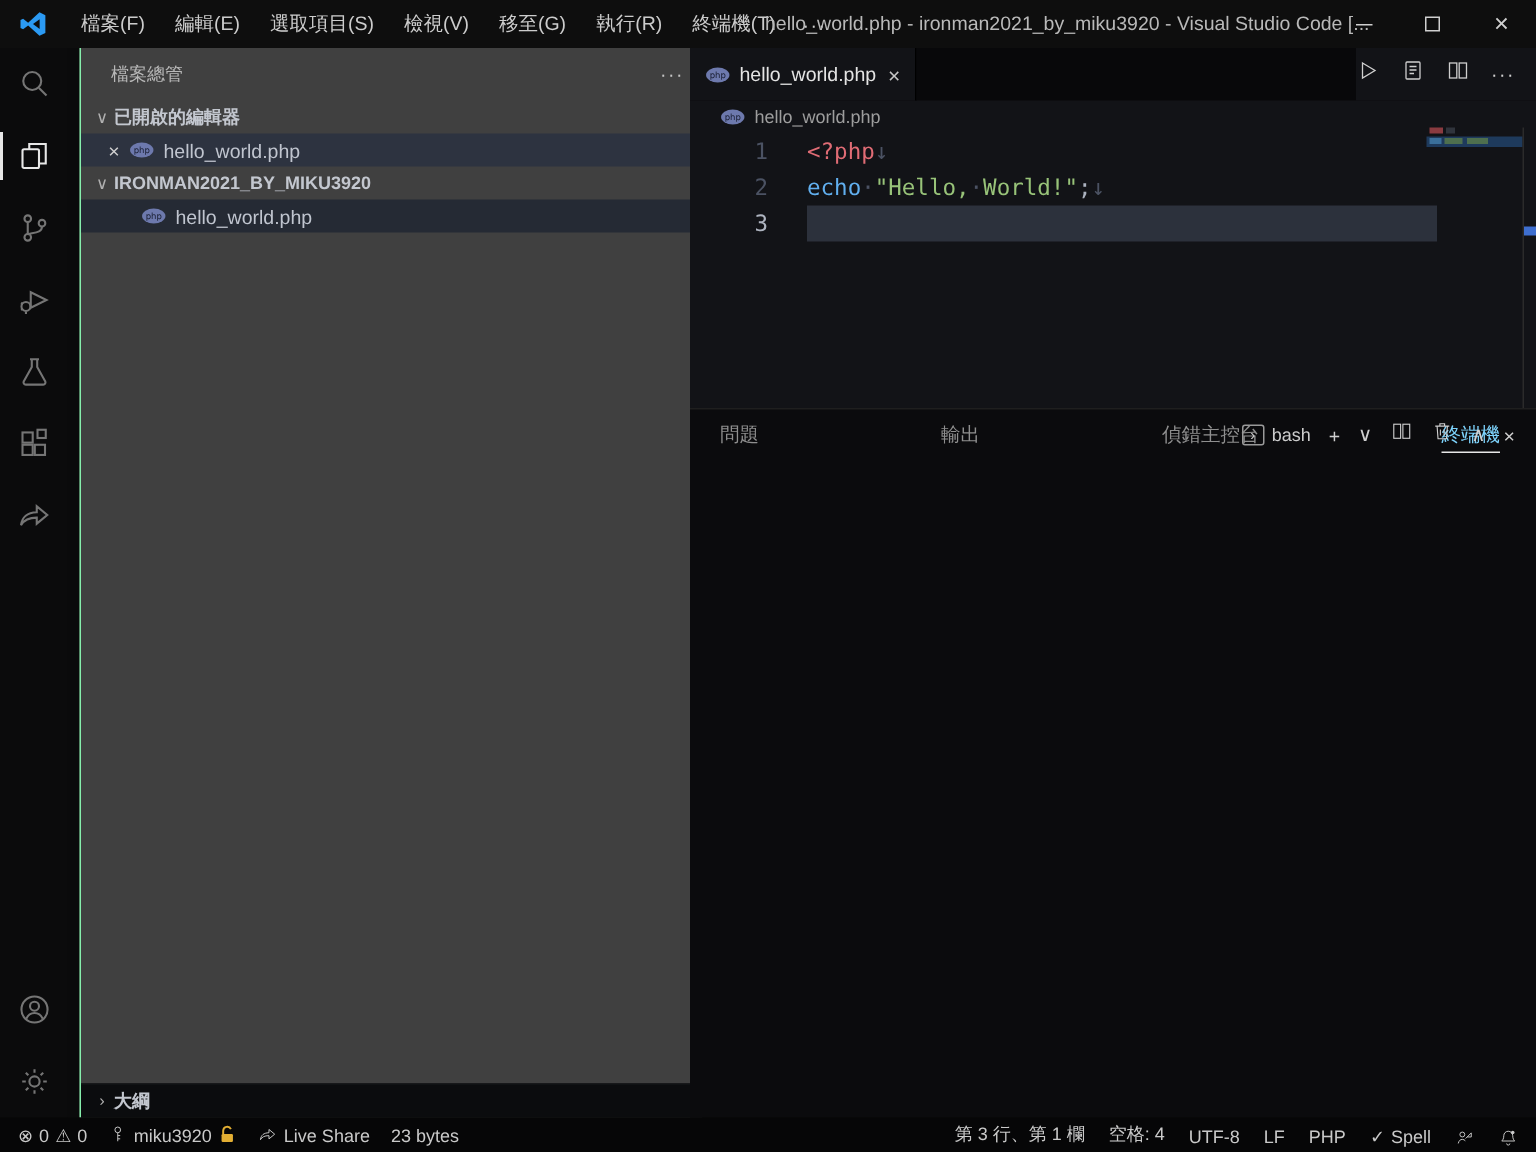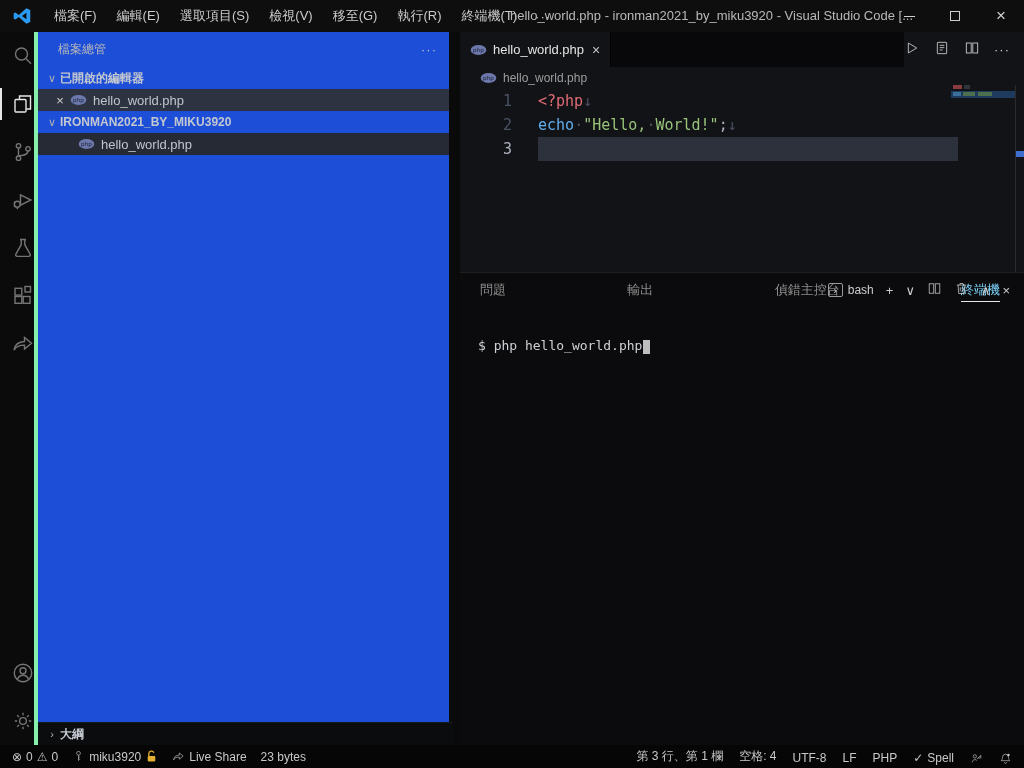--- a/index.html
+++ b/index.html
@@ -25,22 +25,22 @@
   #activitybar { position:absolute; left:0; top:32px; width:45px; height:713px;
                  background:#0b0b0c; display:flex; flex-direction:column; }
   .ab-item { width:45px; height:48px; display:flex; align-items:center; justify-content:center;
              color:#757575; position:relative; }
   .ab-item svg { width:24px; height:24px; stroke:currentColor; fill:none; stroke-width:1.4; }
   .ab-item.active { color:#e7e7e7; }
   .ab-item.active::before { content:""; position:absolute; left:0; top:8px; bottom:8px; width:2px; background:#e7e7e7; }
   .ab-bottom { margin-top:auto; }
 
   
-  #sidebar { position:absolute; left:34px; top:32px; width:415px; height:713px;
-             background:#1d4ed8; border-left:4px solid #86efac; }
+  #sidebar { position:absolute; left:53px; top:32px; width:415px; height:713px;
+             background:#404040; border-left:1px solid #86efac; }
   .sb-header { height:35px; display:flex; align-items:center; padding:0 12px 0 20px;
                font-size:12px; color:#b8b8b8; }
   .sb-header-more { margin-left:auto; letter-spacing:1px; color:#c5c5c5; font-size:13px; }
   .sb-section { height:22px; display:flex; align-items:center; font-size:12px; font-weight:bold;
                 color:#c3c7cf; padding-left:6px; }
   .sb-chev { width:16px; font-size:11px; color:#b0b0b0; text-align:center; font-weight:normal; }
   .sb-row { height:22px; display:flex; align-items:center; font-size:13px; color:#c0c5cf; }
   .sb-row.sel1 { background:#2d3340; }
   .sb-row.sel2 { background:#252a34; }
   .row-close { width:16px; margin-left:14px; text-align:center; color:#cfcfcf; font-size:13px; }
@@ -322,23 +322,20 @@
           <rect x="13.2" y="4.5" width="7.3" height="15"></rect>
         </svg></span>
     <span><svg viewBox="0 0 24 24">
           <path d="M4.5 6.5h15M9.5 6.5V4h5v2.5M6.5 6.5l1 13.5h9l1-13.5M10 10v6.5M14 10v6.5"></path>
         </svg></span>
     <span class="pt-glyph">∧</span>
     <span class="pt-glyph">×</span>
   </div>
 
   <div id="terminal">
-    <div class="t-line">
-      <span class="t-fg">$ php hello_world.php</span><span class="t-cursor"></span>
-    </div>
   </div>
 </div>
 
 <div id="statusbar">
   <div class="st-item">
     <span>⊗</span>
     <span>0</span>
     <span>⚠</span>
     <span>0</span>
   </div>

